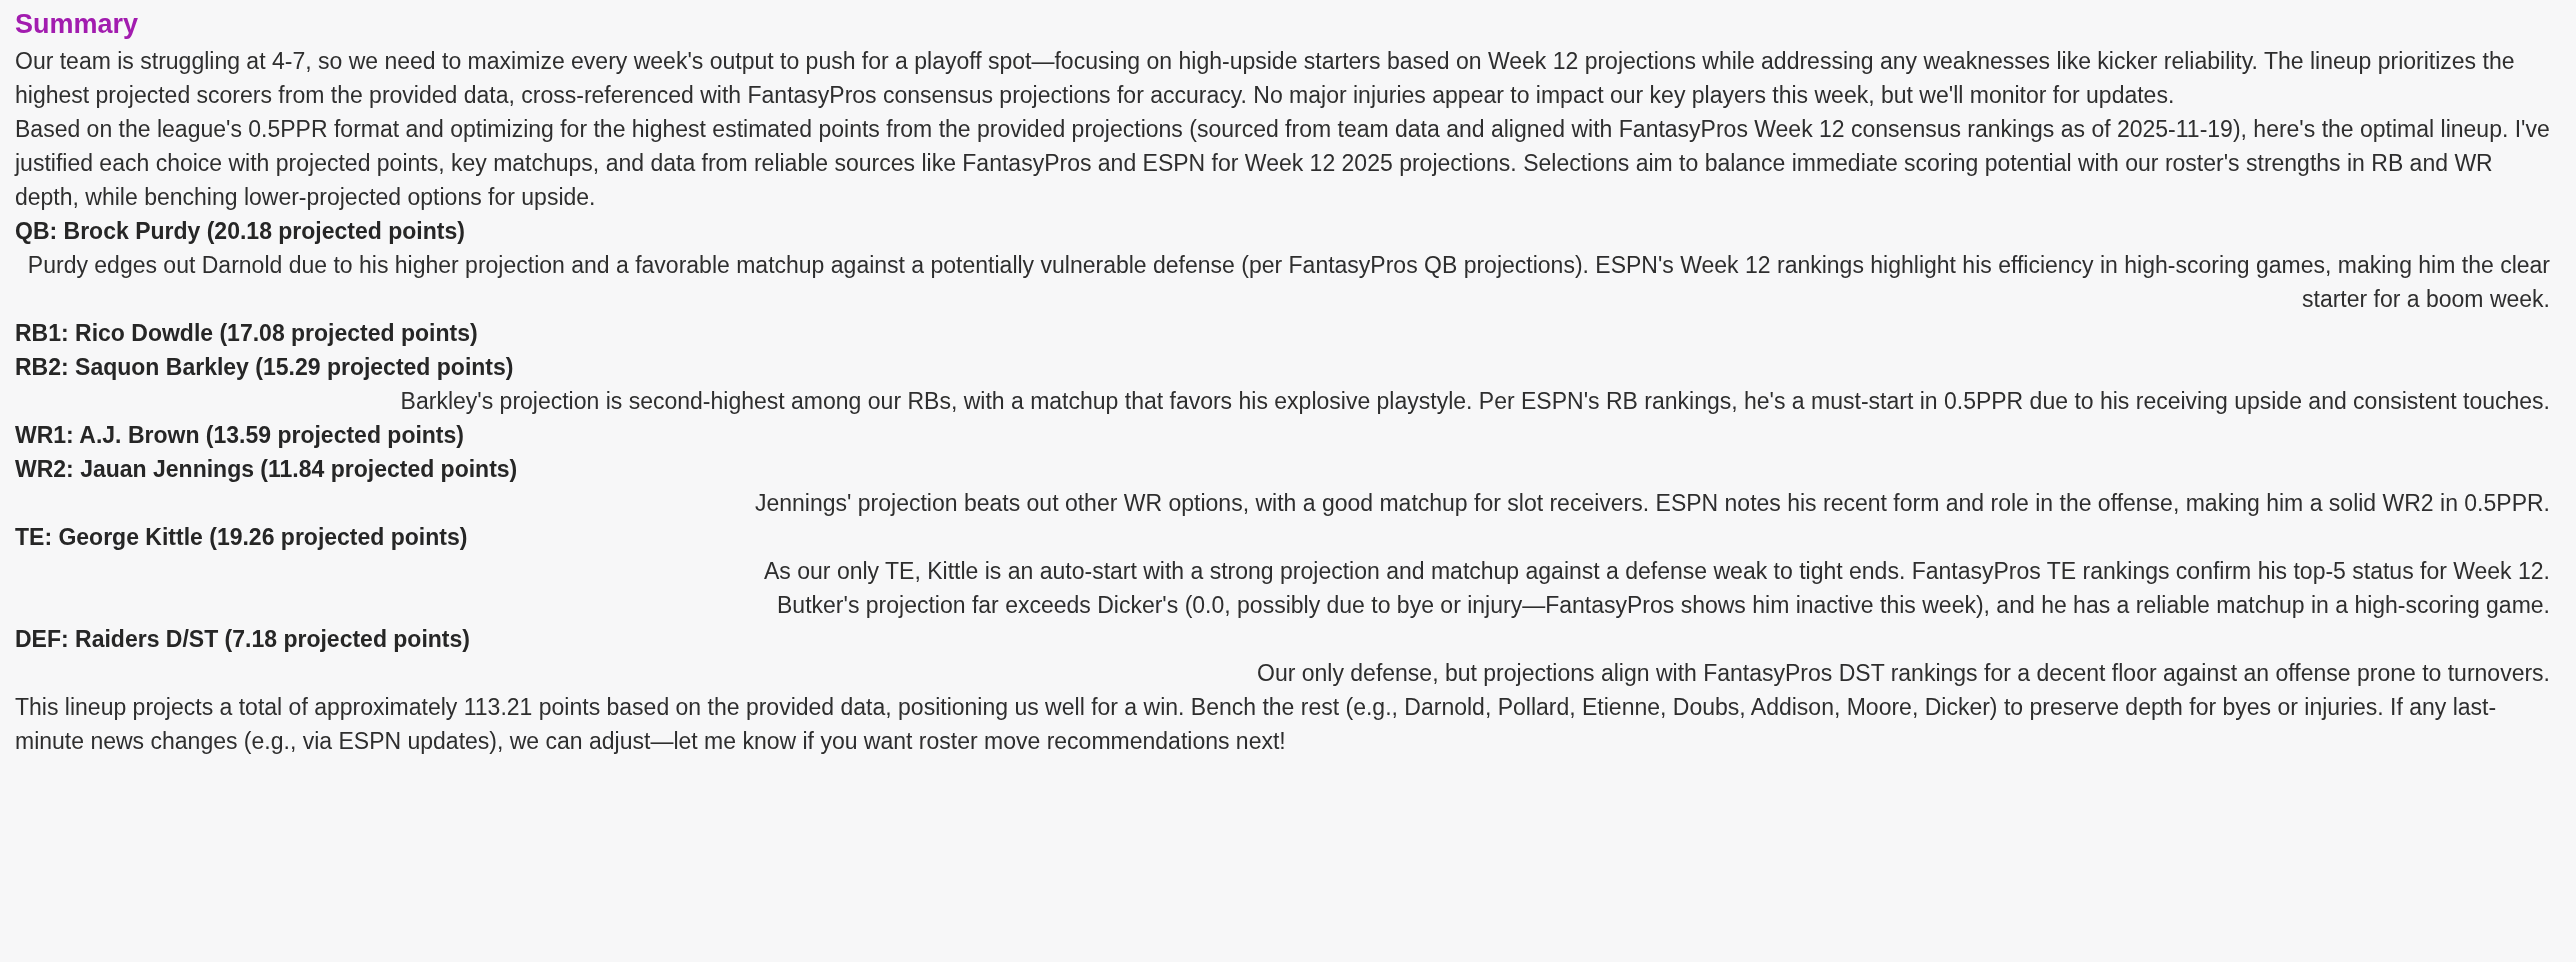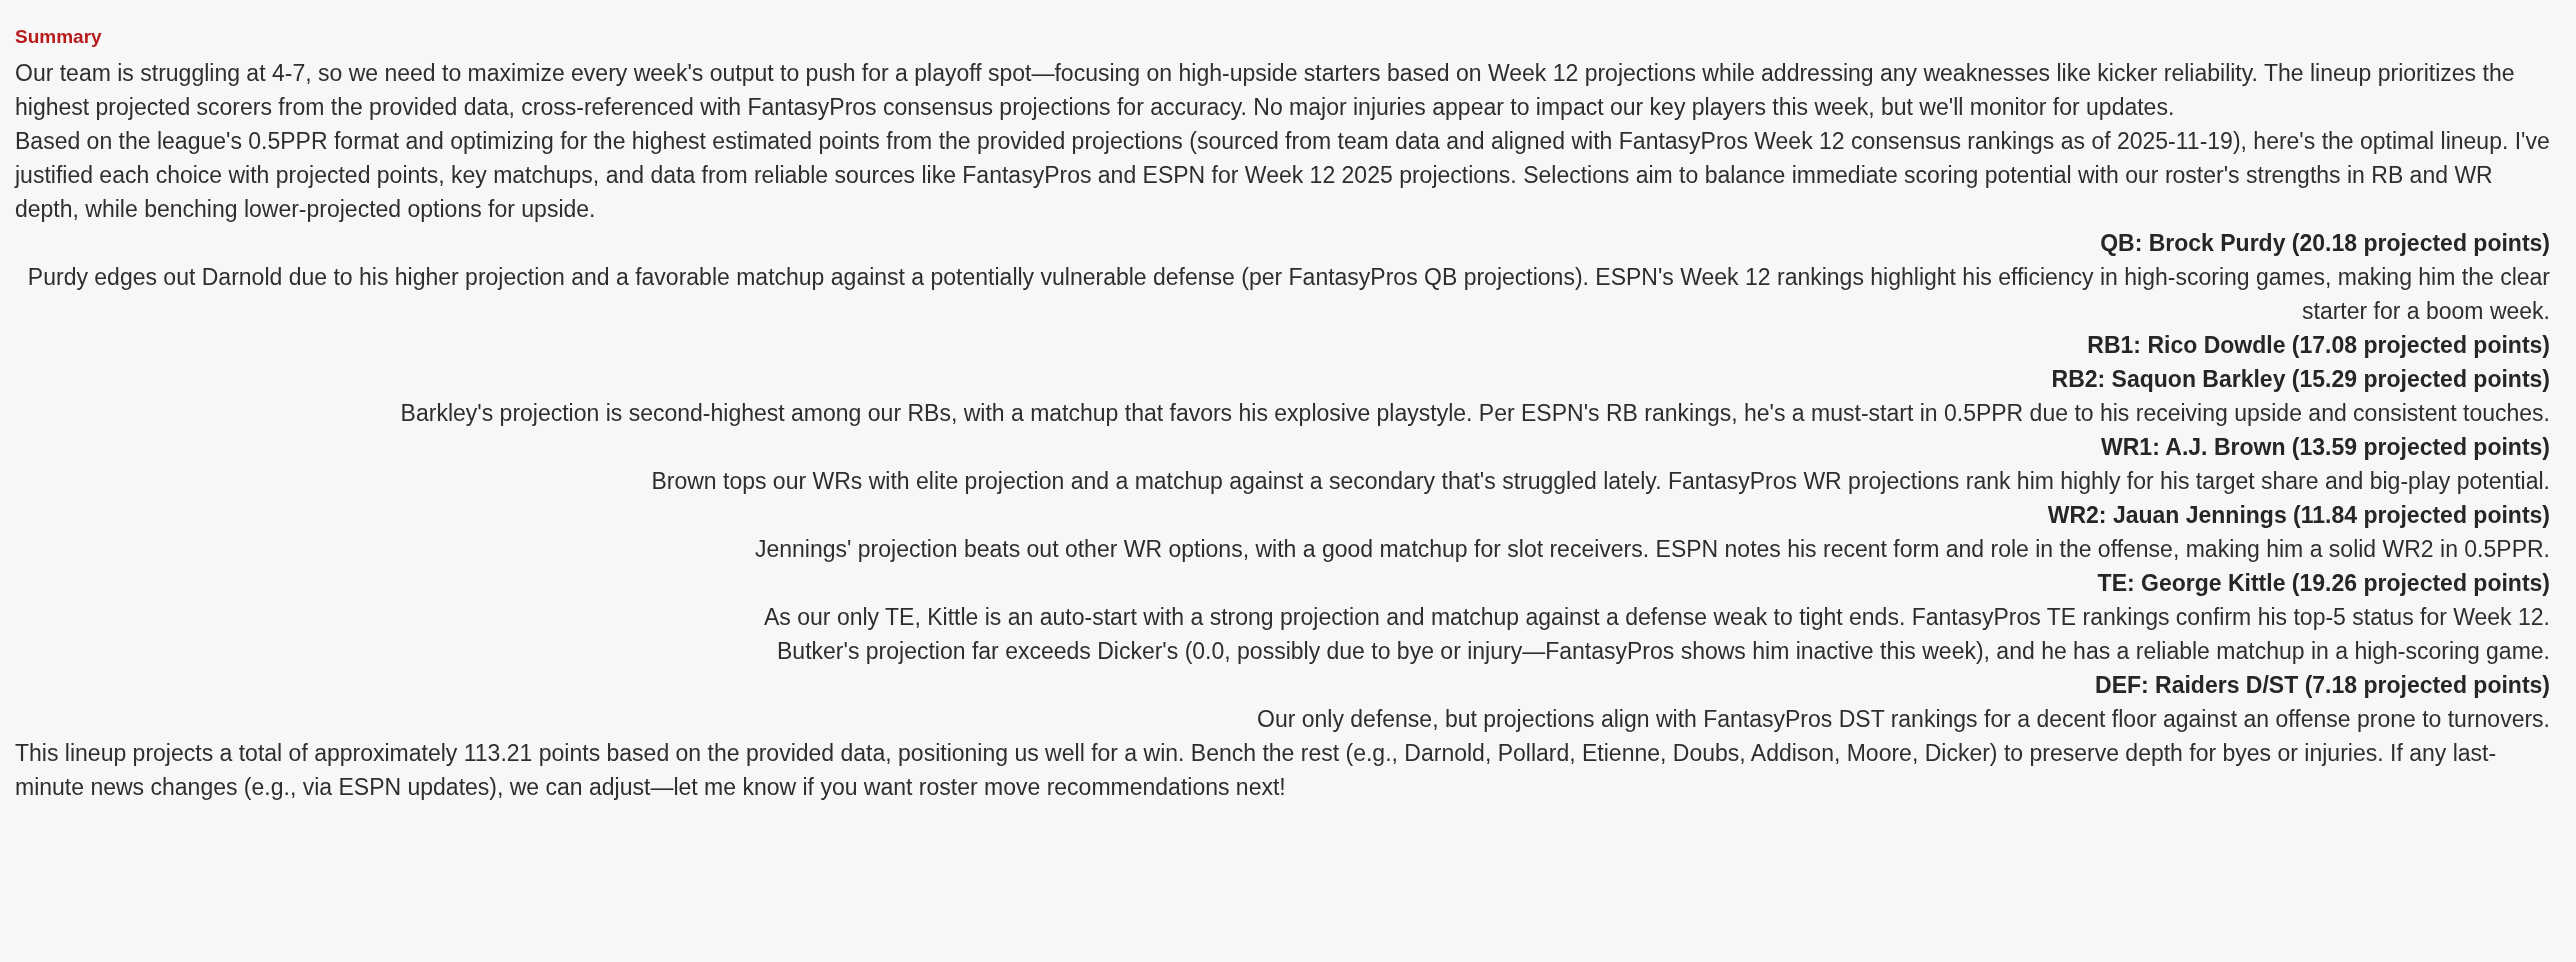--- a/index.html
+++ b/index.html
@@ -8,28 +8,27 @@
     background: #f7f7f8;
     color: #2e2e2e;
     font-family: "Liberation Sans", "DejaVu Sans", sans-serif;
     font-size: 23px;
     line-height: 34px;
     padding: 5.3px 26px 0 15px;
     -webkit-font-smoothing: antialiased;
   }
   .doc { width: 100%; }
   h2.doc-heading {
-    font-size: 19px;
+    font-size: 27px;
     line-height: 39px;
     font-weight: 700;
-    color: #b91c1c;
-    margin-top: 12px;
+    color: #a21caf;
   }
   p.para { font-weight: 400; }
-  p.slot-title { font-weight: 700; color: #262626; text-align: right; }
+  p.slot-title { font-weight: 700; color: #262626; }
   p.slot-note { font-weight: 400; text-align: right; }
 </style>
 </head>
 <body>
 
 <div class="doc">
 
   <h2 class="doc-heading">Summary</h2>
   <p class="para">Our team is struggling at 4-7, so we need to maximize every week's output to push for a playoff spot—focusing on high-upside starters based on Week 12 projections while addressing any weaknesses like kicker reliability. The lineup prioritizes the highest projected scorers from the provided data, cross-referenced with FantasyPros consensus projections for accuracy. No major injuries appear to impact our key players this week, but we'll monitor for updates.</p>
 
@@ -37,21 +36,20 @@
 
   <p class="slot-title">QB: Brock Purdy (20.18 projected points)</p>
   <p class="slot-note">Purdy edges out Darnold due to his higher projection and a favorable matchup against a potentially vulnerable defense (per FantasyPros QB projections). ESPN's Week 12 rankings highlight his efficiency in high-scoring games, making him the clear starter for a boom week.</p>
 
   <p class="slot-title">RB1: Rico Dowdle (17.08 projected points)</p>
 
   <p class="slot-title">RB2: Saquon Barkley (15.29 projected points)</p>
   <p class="slot-note">Barkley's projection is second-highest among our RBs, with a matchup that favors his explosive playstyle. Per ESPN's RB rankings, he's a must-start in 0.5PPR due to his receiving upside and consistent touches.</p>
 
   <p class="slot-title">WR1: A.J. Brown (13.59 projected points)</p>
-  <p class="slot-note">Brown tops our WRs with elite projection and a matchup against a secondary that's struggled lately. FantasyPros WR projections rank him highly for his target share and big-play potential.</p>
 
   <p class="slot-title">WR2: Jauan Jennings (11.84 projected points)</p>
   <p class="slot-note">Jennings' projection beats out other WR options, with a good matchup for slot receivers. ESPN notes his recent form and role in the offense, making him a solid WR2 in 0.5PPR.</p>
 
   <p class="slot-title">TE: George Kittle (19.26 projected points)</p>
   <p class="slot-note">As our only TE, Kittle is an auto-start with a strong projection and matchup against a defense weak to tight ends. FantasyPros TE rankings confirm his top-5 status for Week 12.</p>
 
 
   <p class="slot-note">Butker's projection far exceeds Dicker's (0.0, possibly due to bye or injury—FantasyPros shows him inactive this week), and he has a reliable matchup in a high-scoring game.</p>
 

